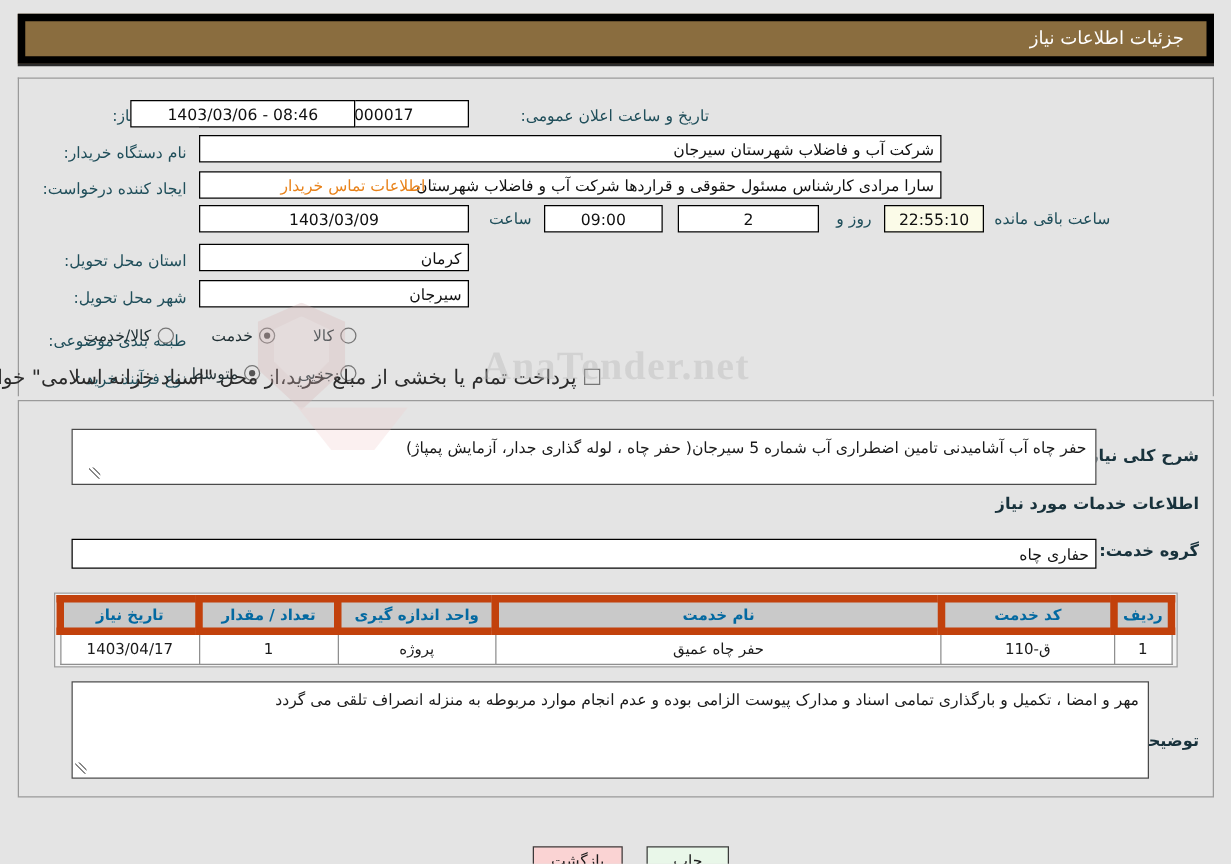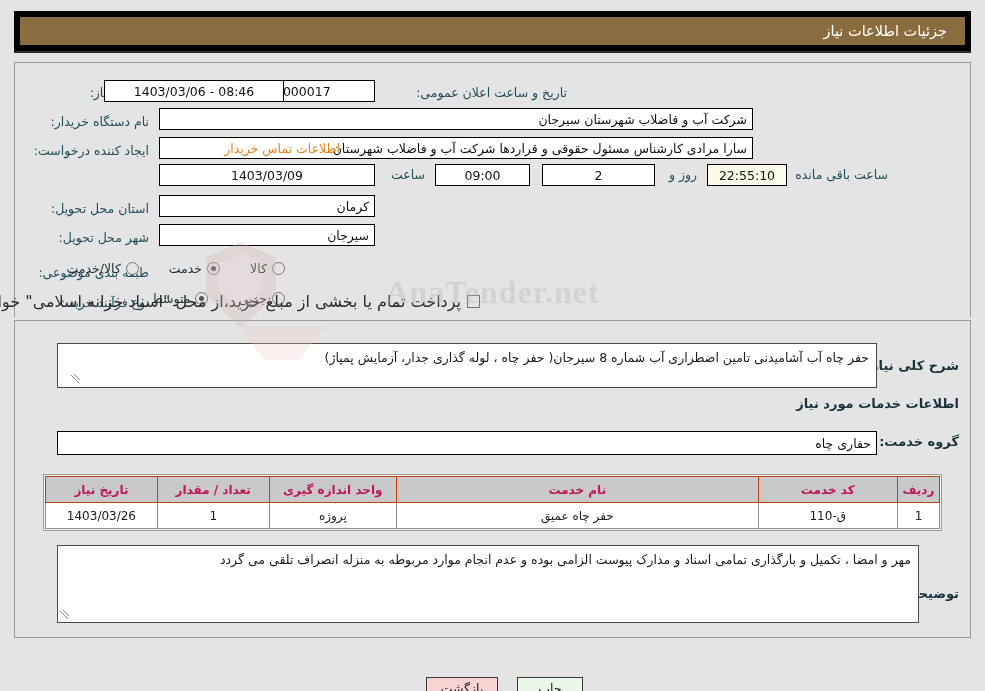--- a/index.html
+++ b/index.html
@@ -232,22 +232,22 @@
     padding: 1px;
   }
   table.data {
     width: 100%;
     border-collapse: collapse;
     direction: rtl;
     font-size: 12px;
   }
   table.data th {
     background: #c9c9c9;
-    border: 1px solid #c2410c;
-    color: #be185d;
+    border: 6px solid #c2410c;
+    color: #0369a1;
     font-weight: bold;
     height: 26px;
     font-size: 12px;
     text-align: center;
     padding: 0 4px;
   }
   table.data td {
     background: #ffffff;
     border: 1px solid #8f8f8f;
     color: #1b1b1b;
@@ -371,21 +371,21 @@
     </label>
   </div>
   <label style="position:absolute; right:505px; top:292px; display:flex; align-items:center;">
     <span class="checkbox"></span>
     <span class="check-text">پرداخت تمام یا بخشی از مبلغ خرید،از محل "اسناد خزانه اسلامی" خواهد بود.</span>
   </label>
 
   <div class="panel-bottom"></div>
 
   <div class="ta-label" style="right:26px; top:358px;">شرح کلی نیاز:</div>
-  <div class="textarea" style="right:108px; top:343px; width:820px; height:45px;">حفر چاه آب آشامیدنی تامین اضطراری آب شماره 8 سیرجان( حفر چاه ، لوله گذاری جدار، آزمایش پمپاژ)</div>
+  <div class="textarea" style="right:108px; top:343px; width:820px; height:45px;">حفر چاه آب آشامیدنی تامین اضطراری آب شماره 5 سیرجان( حفر چاه ، لوله گذاری جدار، آزمایش پمپاژ)</div>
   <div class="resizer" style="position:absolute; right:904px; top:373px;"></div>
 
   <div class="section-heading" style="right:26px; top:396px;">اطلاعات خدمات مورد نیاز</div>
 
   <div class="ta-label" style="right:26px; top:434px;">گروه خدمت:</div>
   <div class="finput right" style="position:absolute; right:108px; top:431px; width:820px; height:24px;">حفاری چاه</div>
 
   <div class="tbl-wrap">
     <table class="data">
       <thead>
@@ -398,21 +398,21 @@
           <th style="width:112px;">تاریخ نیاز</th>
         </tr>
       </thead>
       <tbody>
         <tr>
           <td>1</td>
           <td>ق-110</td>
           <td>حفر چاه عمیق</td>
           <td>پروژه</td>
           <td>1</td>
-          <td class="num">1403/03/26</td>
+          <td class="num">1403/04/17</td>
         </tr>
       </tbody>
     </table>
   </div>
 
   <div class="ta-label" style="right:26px; top:586px;">توضیحات خریدار:</div>
   <div class="textarea" style="right:66px; top:545px; width:862px; height:78px;">مهر و امضا ، تکمیل و بارگذاری تمامی اسناد و مدارک پیوست الزامی بوده و عدم انجام موارد مربوطه به منزله انصراف تلقی می گردد</div>
   <div class="resizer" style="position:absolute; right:915px; top:609px;"></div>
 
   <div class="btn print" style="left:517px; top:648px; width:66px;">چاپ</div>

